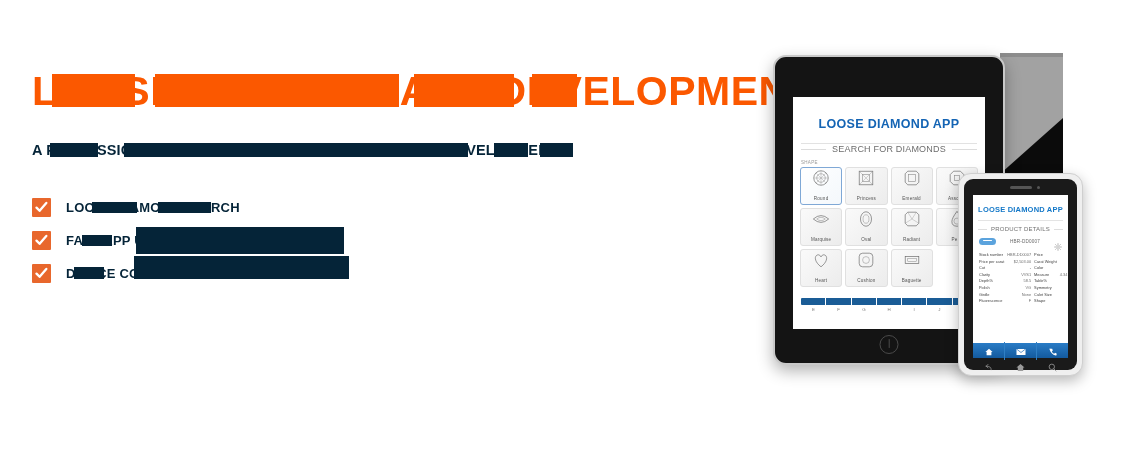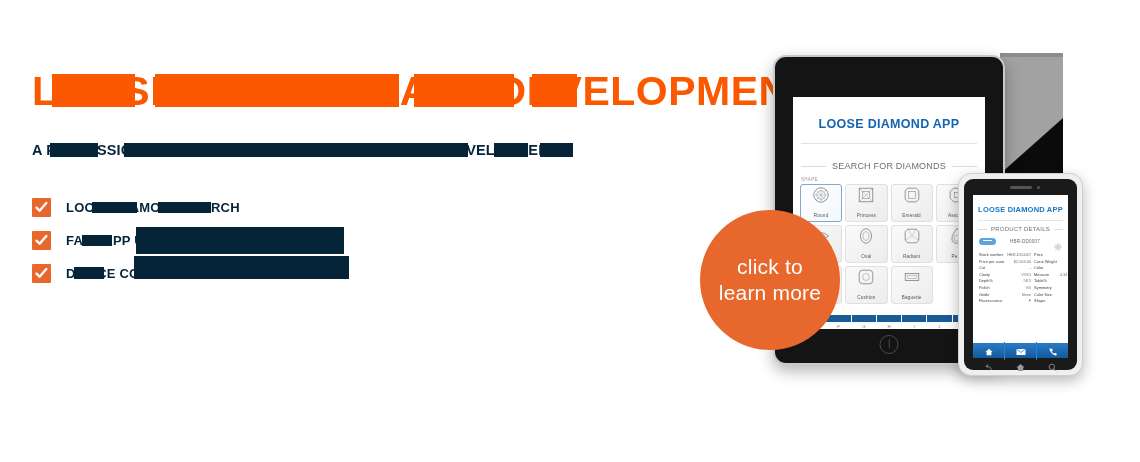--- a/index.html
+++ b/index.html
@@ -68,21 +68,21 @@
   .tablet-screen{position:absolute;left:18px;top:40px;width:192px;height:232px;
                  background:#ffffff;overflow:hidden;}
   .tablet-home{position:absolute;left:50%;bottom:9px;transform:translateX(-50%);
                width:17px;height:17px;border-radius:50%;border:1.5px solid #4a4a4a;}
   .tablet-home:after{content:"";position:absolute;left:50%;top:3px;transform:translateX(-50%);
                width:1.6px;height:9px;background:#4a4a4a;border-radius:1px;}
 
   .t-title{text-align:center;color:#1464b4;font-size:12.5px;font-weight:700;
            letter-spacing:.3px;margin-top:20px;font-family:"Liberation Sans", sans-serif;}
   .t-rule{height:1px;background:#e2e2e2;margin:12px 8px 0;}
-  .t-sub{display:flex;align-items:center;justify-content:center;margin-top:17px;
+  .t-sub{display:flex;align-items:center;justify-content:center;margin-top:0;
          padding:0 8px;}
   .t-sub .line{flex:1;height:1px;background:#dcdcdc;}
   .t-sub span{color:#6d6d6d;font-size:9px;letter-spacing:.2px;padding:0 6px;
               font-family:"Liberation Sans", sans-serif;}
   .t-shape-lbl{color:#9a9a9a;font-size:4.5px;margin:6px 0 2px 8px;letter-spacing:.3px;}
 
   .shape-grid{display:grid;grid-template-columns:repeat(4,1fr);gap:3px;padding:0 7px;}
   .shape-cell{background:#f0f0f0;border:1px solid #e0e0e0;border-radius:3px;height:36px;
               position:relative;background-image:linear-gradient(135deg,#fafafa 0%,#ececec 100%);}
   .shape-cell.sel{border:1px solid #7fa8d6;background-image:linear-gradient(135deg,#ffffff 0%,#f4f8fc 100%);}
@@ -488,18 +488,14 @@
             <svg width="9" height="9" viewBox="0 0 20 20">
                 <circle cx="8.5" cy="8.5" r="6" fill="none" stroke="#9a9a9a" stroke-width="1.8"></circle>
                 <path d="M13 13 L18 18" stroke="#9a9a9a" stroke-width="1.8" stroke-linecap="round"></path>
               </svg>
           </span>
         </div>
       </div>
     </div>
   </div>
 
-  <div class="cta">
-    <span>click to</span>
-    <span>learn more</span>
-  </div>
 
 </div>
 
 </body></html>

